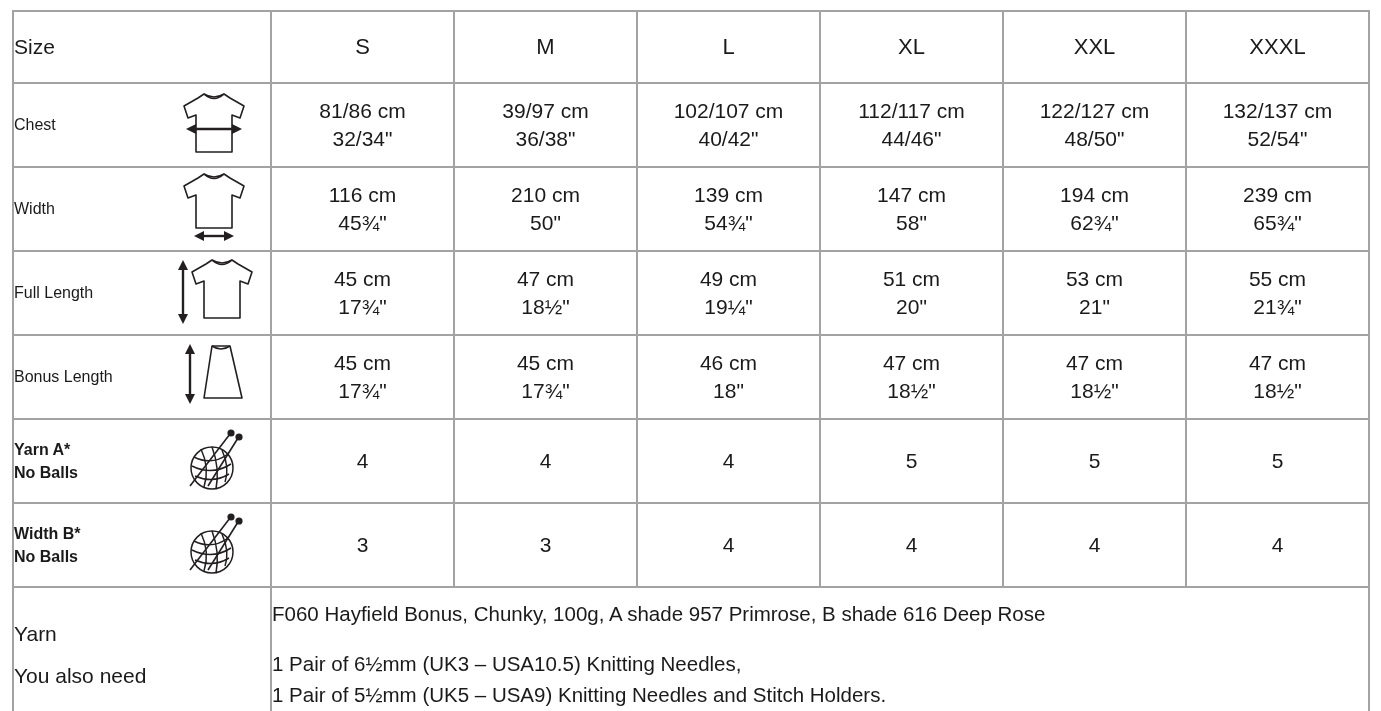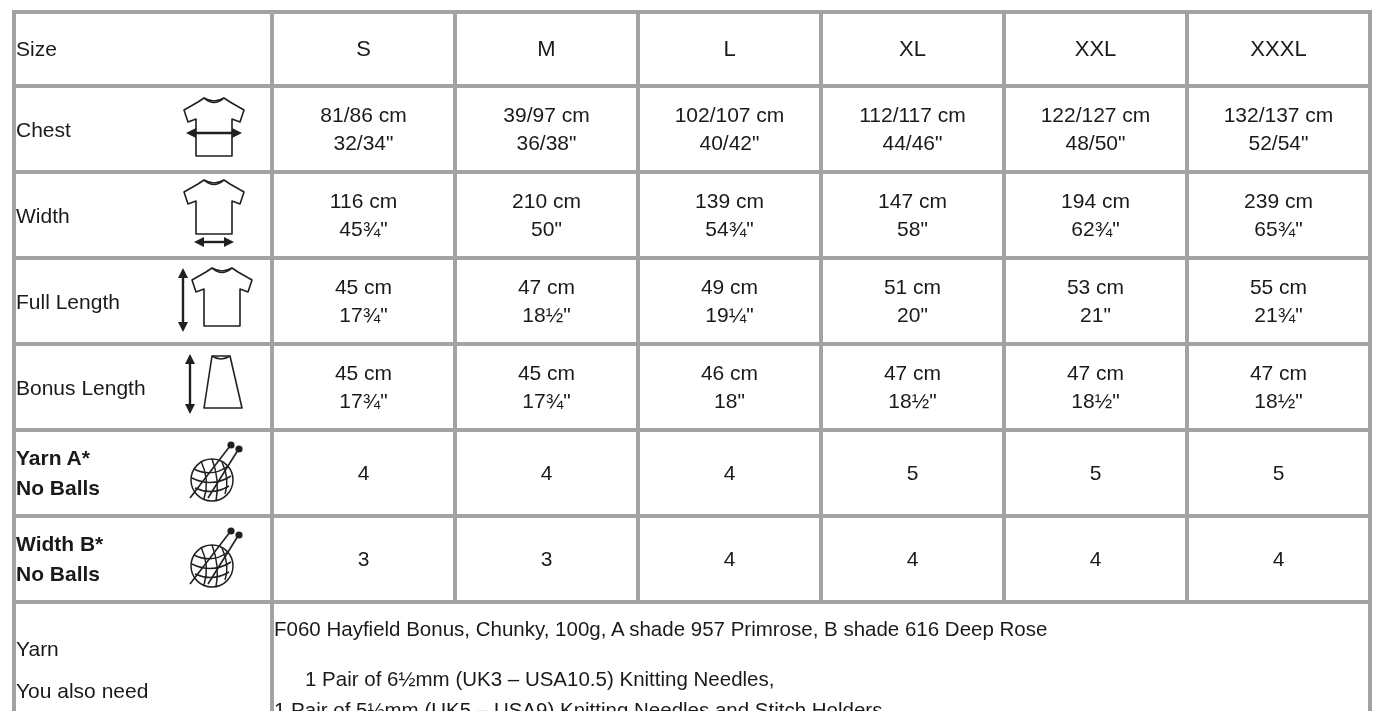--- a/index.html
+++ b/index.html
@@ -21,42 +21,42 @@
     box-sizing: border-box;
     padding: 10px 10px 4px 12px;
   }
   table.size-table {
     border-collapse: collapse;
     table-layout: fixed;
     width: 1358px;
     border: 2px solid #231f20;
   }
   table.size-table td, table.size-table th {
-    border: 4px solid #a3a3a3;
+    border: 2px solid #a3a3a3;
     padding: 0;
     vertical-align: middle;
     font-weight: normal;
   }
   col.label-col  { width: 258px; }
   col.size-col   { width: 183px; }
 
   .hdr-label {
     font-size: 21px;
     padding: 10px 0 10px 16px;
     text-align: left;
     height: 70px;
     box-sizing: border-box;
   }
   .hdr-size {
     font-size: 22px;
     text-align: center;
     height: 70px;
   }
   .row-label {
-    font-size: 21px;
+    font-size: 16px;
     text-align: left;
     position: relative;
     box-sizing: border-box;
     padding-left: 16px;
   }
   .row-label .lbl-text {
     display: inline-block;
     vertical-align: middle;
   }
   .row-label .two-line {
@@ -93,21 +93,21 @@
 
   .notes-cell {
     padding: 14px 0 16px 20px;
     font-size: 20.5px;
     line-height: 1.5;
     text-align: left;
     height: 136px;
     box-sizing: border-box;
   }
   .notes-cell .para { margin: 0; }
-  .notes-cell .para.spaced { margin-top: 19px; padding-left: 31px; }
+  .notes-cell .para.spaced { margin-top: 19px; }
   .yarn-label-cell {
     font-size: 21px;
     text-align: left;
     padding-left: 16px;
     line-height: 2.0;
     vertical-align: middle;
   }
 </style>
 </head>
 <body>

